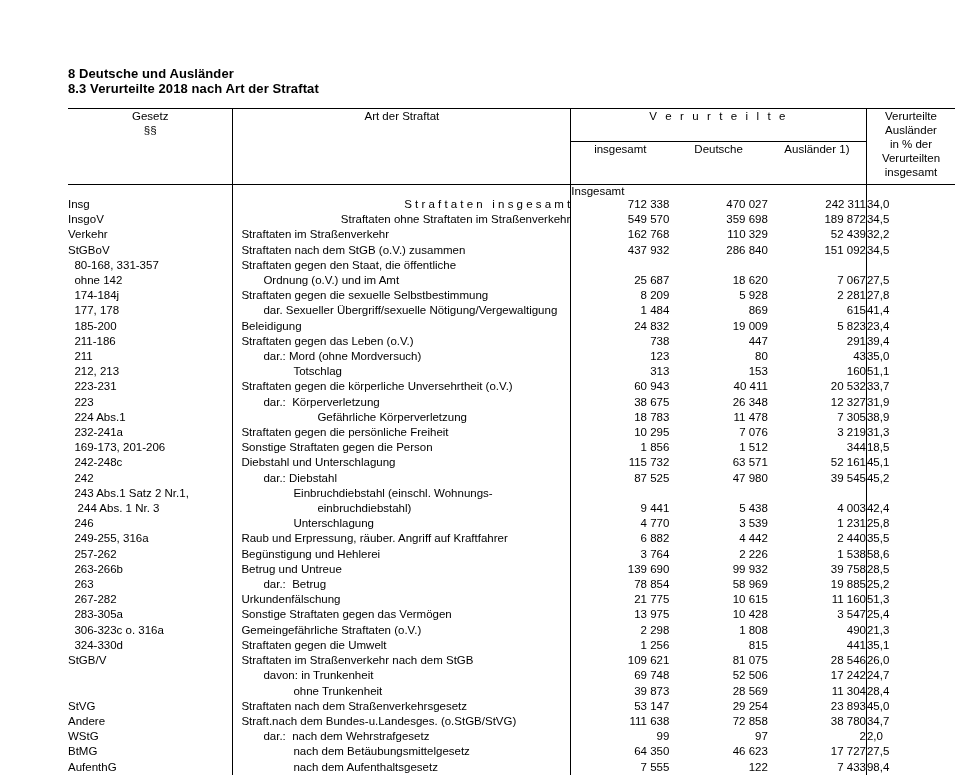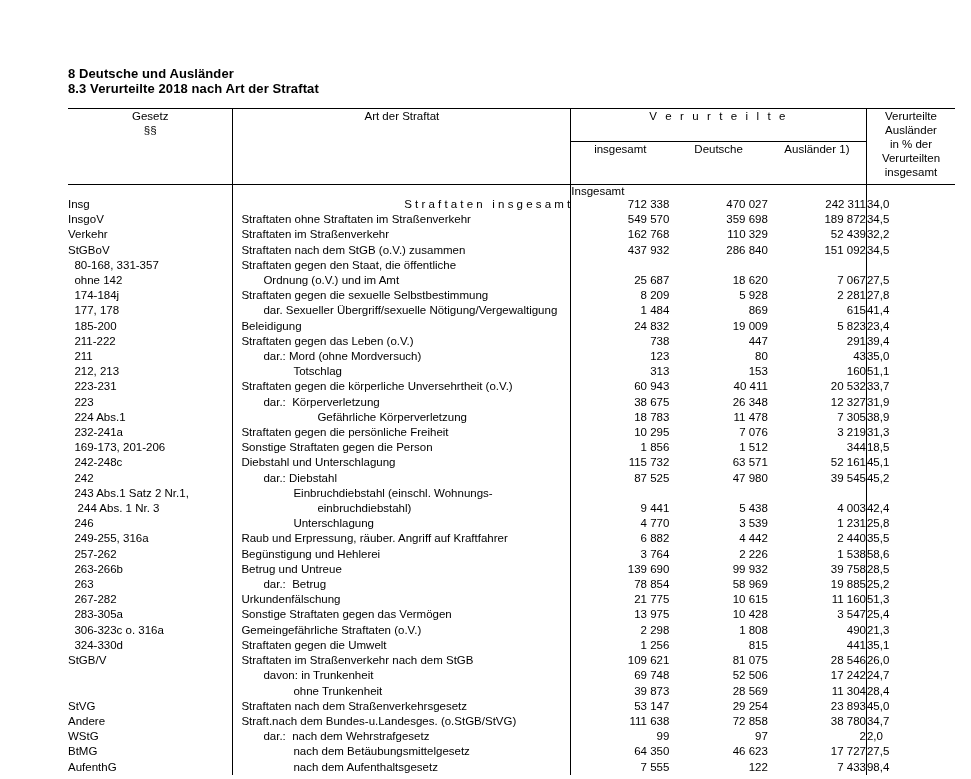--- a/index.html
+++ b/index.html
@@ -158,21 +158,21 @@
     <tr class="row">
           <td class="c-gesetz">Insg</td>
           <td class="c-art vline-left br bold" style="padding-left: 8px; text-align: right;">S t r a f t a t e n   i n s g e s a m t</td>
           <td class="c-num">712 338</td>
           <td class="c-num">470 027</td>
           <td class="c-num br">242 311</td>
           <td class="c-pct">34,0</td>
         </tr>
         <tr class="row">
           <td class="c-gesetz">InsgoV</td>
-          <td class="c-art vline-left br" style="padding-left: 8px;">Straftaten ohne Straftaten im Straßenverkehr</td>
+          <td class="c-art vline-left br" style="padding-left: 8px; text-align: right;">Straftaten ohne Straftaten im Straßenverkehr</td>
           <td class="c-num">549 570</td>
           <td class="c-num">359 698</td>
           <td class="c-num br">189 872</td>
           <td class="c-pct">34,5</td>
         </tr>
         <tr class="row">
           <td class="c-gesetz">Verkehr</td>
           <td class="c-art vline-left br" style="padding-left: 8px;">Straftaten im Straßenverkehr</td>
           <td class="c-num">162 768</td>
           <td class="c-num">110 329</td>
@@ -221,21 +221,21 @@
         </tr>
         <tr class="row">
           <td class="c-gesetz">  185-200</td>
           <td class="c-art vline-left br" style="padding-left: 8px;">Beleidigung</td>
           <td class="c-num">24 832</td>
           <td class="c-num">19 009</td>
           <td class="c-num br">5 823</td>
           <td class="c-pct">23,4</td>
         </tr>
         <tr class="row">
-          <td class="c-gesetz">  211-222</td>
+          <td class="c-gesetz">  211-186</td>
           <td class="c-art vline-left br" style="padding-left: 8px;">Straftaten gegen das Leben (o.V.)</td>
           <td class="c-num">738</td>
           <td class="c-num">447</td>
           <td class="c-num br">291</td>
           <td class="c-pct">39,4</td>
         </tr>
         <tr class="row">
           <td class="c-gesetz">  211</td>
           <td class="c-art vline-left br" style="padding-left: 30px;">dar.: Mord (ohne Mordversuch)</td>
           <td class="c-num">123</td>

